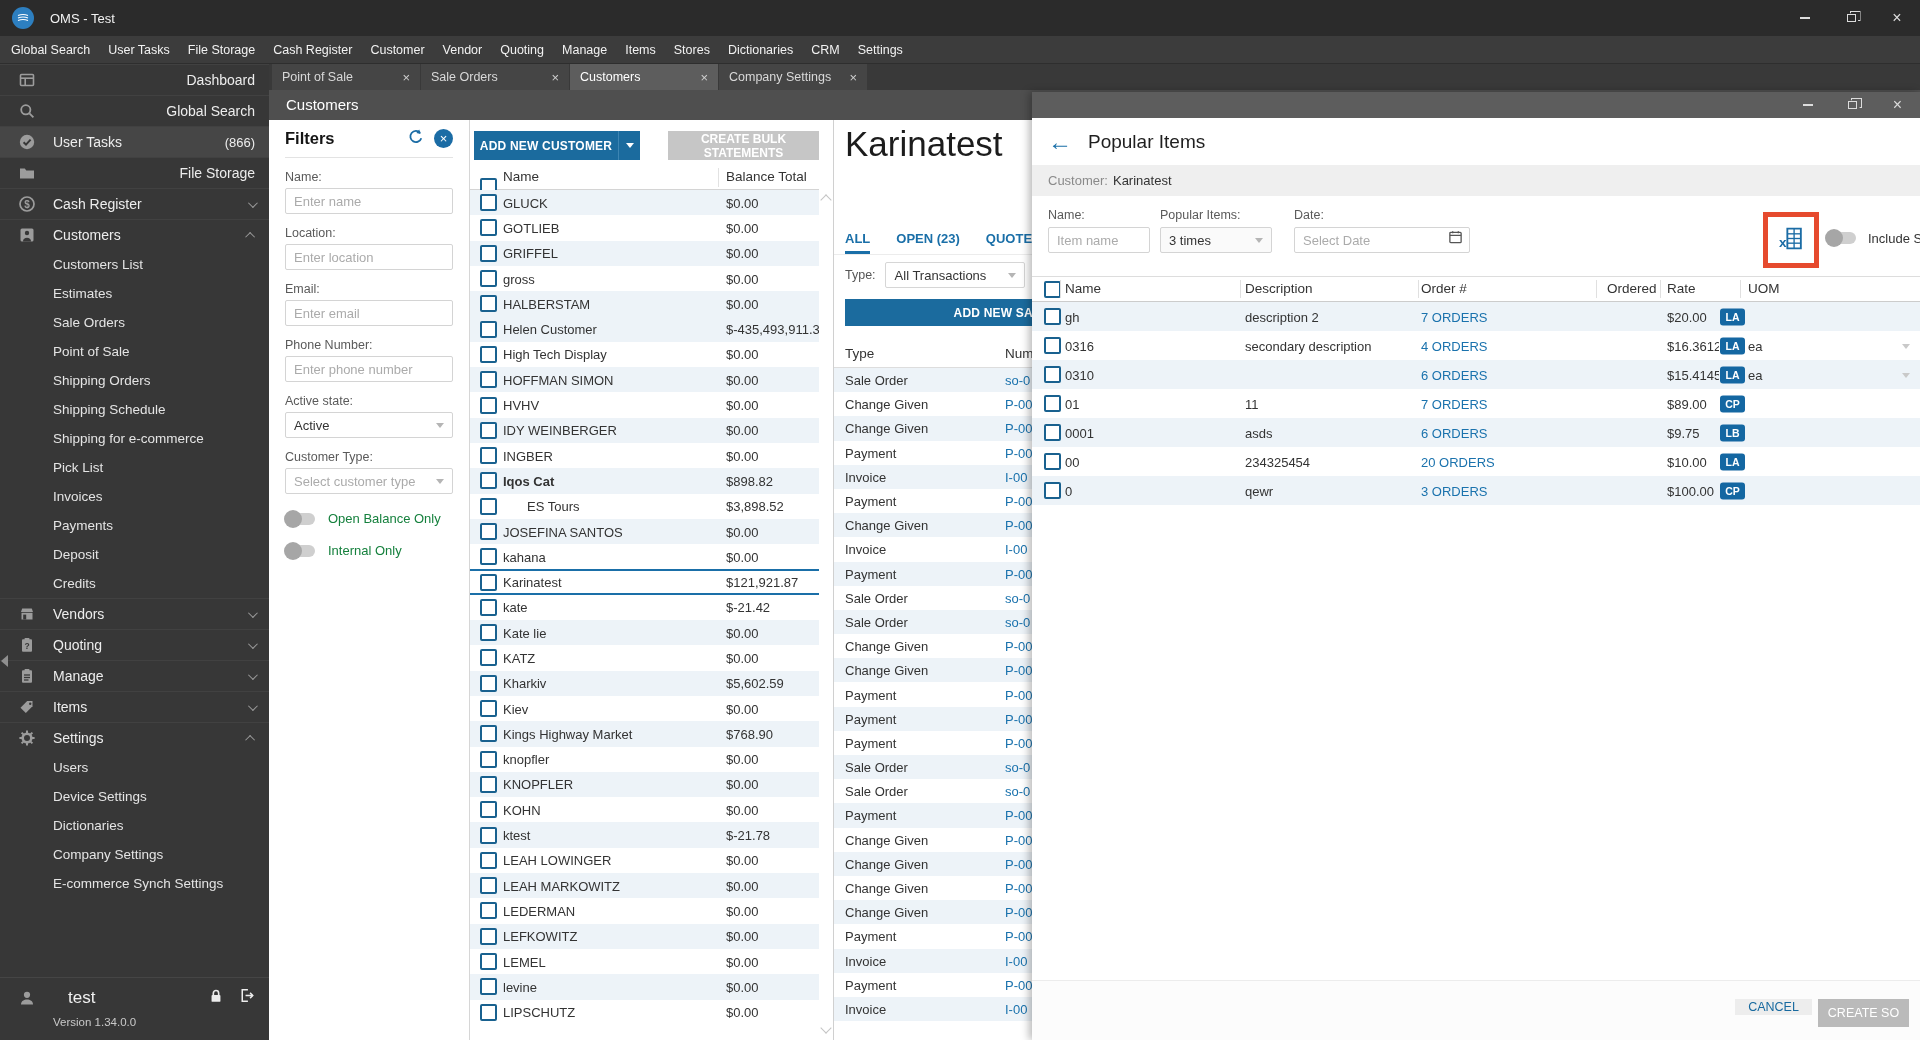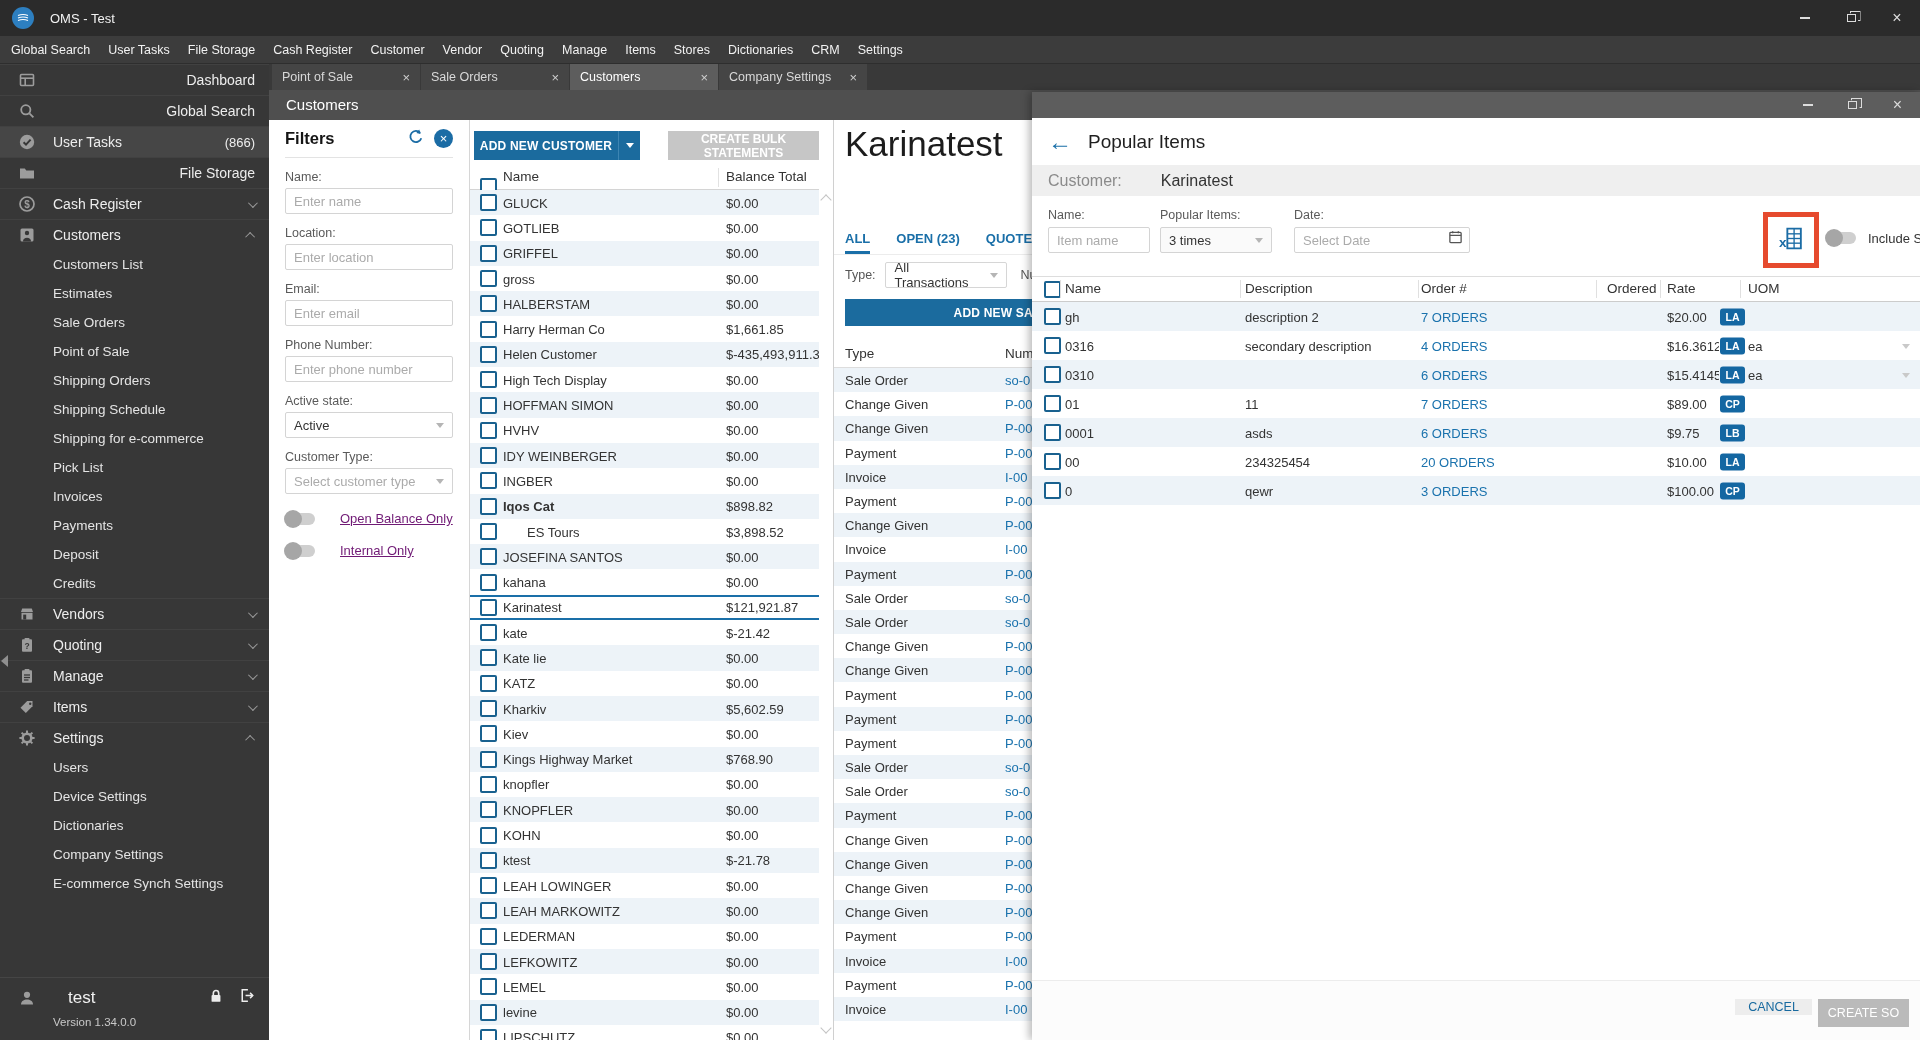--- a/index.html
+++ b/index.html
@@ -56,21 +56,21 @@
   .fgroup label { display:block; font-size:12.5px; color:#5a5a5a; margin-bottom:4px; }
   .fp-input { width:100%; height:26px; border:1px solid #d4d4d4; border-radius:2px; padding:0 8px; font-size:13px; color:#333; font-family:inherit; }
   .fp-input::placeholder { color:#ababab; }
   .selbox { position:relative; width:100%; height:26px; border:1px solid #d4d4d4; border-radius:2px; padding:0 22px 0 8px; font-size:13px; display:flex; align-items:center; background:#fff; }
   .selbox .val { color:#333; white-space:nowrap; overflow:hidden; }
   .selbox .ph { color:#ababab; white-space:nowrap; overflow:hidden; }
   .caret { position:absolute; right:8px; top:50%; margin-top:-2px; width:0; height:0; border-left:4px solid transparent; border-right:4px solid transparent; border-top:5px solid #b5b5b5; }
   .toggle-row { display:flex; align-items:center; margin-top:17px; }
   .toggle { position:relative; width:30px; height:12px; border-radius:6px; background:#cfcfcf; flex:none; }
   .toggle .knob { position:absolute; left:-1px; top:-3px; width:18px; height:18px; border-radius:50%; background:#a6a6a6; }
-  .toggle-label { font-size:13px; color:#701a75; margin-left:25px;text-decoration:underline; }
+  .toggle-label { font-size:13px; color:#15803d; margin-left:13px; }
 
   
   .list-panel { position:absolute; left:470px; top:120px; width:364px; bottom:0; background:#fff; border-right:1px solid #d0d0d0; overflow:hidden; }
   .lp-toolbar { position:absolute; left:4px; top:11px; display:flex; height:29px; }
   .btn-blue { background:#1b6b9e; color:#fff; font-size:12px; font-weight:600; letter-spacing:.2px; display:flex; align-items:center; justify-content:center; border:none; font-family:inherit; }
   .add-cust { width:144px; height:29px; }
   .add-cust-dd { width:22px; height:29px; border-left:1px solid #3d85b3; }
   .dd-caret { width:0; height:0; border-left:4px solid transparent; border-right:4px solid transparent; border-top:5px solid #fff; }
   .btn-gray { background:#c6c6c6; color:#fff; font-size:12px; font-weight:600; border:none; font-family:inherit; display:flex; align-items:center; justify-content:center;text-align:center; }
   .bulk-btn { width:151px; height:29px; margin-left:28px; }
@@ -91,40 +91,40 @@
   .scroll-chev-bot { bottom:8px; transform:rotate(45deg); }
 
   
   .detail-panel { position:absolute; left:834px; top:120px; width:420px; bottom:0; background:#fff; overflow:hidden; }
   .dp-name { position:absolute; left:11px; top:4px; font-size:35px; color:#1c1c1c; }
   .dp-tabs { position:absolute; left:0; top:103px; right:0; height:32px; display:flex; align-items:flex-end; padding-left:11px; gap:26px; border-bottom:1px solid #ececec; }
   .dp-tab { font-size:13px; font-weight:bold; color:#1a6fa8; padding-bottom:8px; white-space:nowrap; }
   .dp-tab.active { border-bottom:3px solid #1a6fa8; padding-bottom:5px; }
   .dp-typerow { position:absolute; left:11px; top:142px; display:flex; align-items:center; }
   .dp-typelabel { font-size:12.5px; color:#555; margin-right:9px; }
-  .dp-select { position:relative; width:122px; height:26px; border:1px solid #d6d6d6; border-radius:2px; display:flex; align-items:center; padding:0 22px 0 9px; font-size:13px; color:#333; background:#fff; }
+  .dp-select { position:relative; width:140px; height:26px; border:1px solid #d6d6d6; border-radius:2px; display:flex; align-items:center; padding:0 22px 0 9px; font-size:13px; color:#333; background:#fff; }
   .dp-numlabel { font-size:12.5px; color:#555; margin-left:14px; }
   .dp-add { position:absolute; left:11px; top:179px; width:360px; height:27px; }
   .dp-table { position:absolute; left:0; top:223px; right:0; height:790px; overflow:hidden; }
   .dp-thead { height:25px; border-bottom:1px solid #ddd; position:relative; }
   .dp-th-type { position:absolute; left:11px; top:3px; font-size:13.5px; color:#333; }
   .dp-th-num  { position:absolute; left:171px; top:3px; font-size:13.5px; color:#333; }
   .txn-row { position:relative; height:24.2px; }
   .txn-row.stripe { background:#edf3f8; }
   .txn-type { position:absolute; left:11px; top:50%; transform:translateY(-50%); font-size:13px; color:#333; white-space:nowrap; }
   .txn-num { position:absolute; left:171px; top:50%; transform:translateY(-50%); font-size:13px; color:#1a72ad; white-space:nowrap; }
 
   
   .dialog { position:absolute; left:1032px; top:92px; right:0; bottom:0; background:#fff; box-shadow:-3px 0 8px rgba(0,0,0,.28); z-index:10; }
   .dlg-titlebar { position:absolute; left:0; top:0; right:0; height:26px; background:#5d5d5d; display:flex; justify-content:flex-end; }
   .dlg-titlebar .wc { width:45px; height:26px; }
   .dlg-header { position:absolute; left:0; top:26px; right:0; height:47px; display:flex; align-items:center; padding-left:16px; background:#fff; }
   .back-arrow { color:#1a6fa8; font-size:24px; line-height:1; margin-right:16px; }
   .dlg-title { font-size:19px; color:#1f1f1f; }
-  .dlg-sub { position:absolute; left:0; top:73px; right:0; height:31px; background:#efefef; display:flex; align-items:center; padding-left:16px; font-size:16px;gap:34px; }
+  .dlg-sub { position:absolute; left:0; top:73px; right:0; height:31px; background:#efefef; display:flex; align-items:center; padding-left:16px; font-size:13px; }
   .dlg-sub .lab { color:#8a8a8a; }
   .dlg-sub .val { color:#333; margin-left:5px; }
   .dlg-filters { position:absolute; left:0; top:104px; right:0; height:76px; background:#fff; }
   .dfg { position:absolute; top:12px; }
   .dfg label { display:block; font-size:12.5px; color:#5a5a5a; margin-bottom:5px; }
   .dfg .fp-input, .dfg .selbox { height:26px; }
   .dfg-name { left:16px; width:102px; }
   .dfg-pop { left:128px; width:112px; }
   .dfg-pop .selbox { background:#fafafa; }
   .dfg-date { left:262px; width:176px; }
@@ -461,25 +461,20 @@
         <div class="lp-row">
           <span class="cb"></span>
           <span class="lp-name">gross</span>
           <span class="lp-bal">$0.00</span>
         </div>
         <div class="lp-row stripe">
           <span class="cb"></span>
           <span class="lp-name">HALBERSTAM</span>
           <span class="lp-bal">$0.00</span>
         </div>
-        <div class="lp-row">
-          <span class="cb"></span>
-          <span class="lp-name">Harry Herman Co</span>
-          <span class="lp-bal">$1,661.85</span>
-        </div>
         <div class="lp-row stripe">
           <span class="cb"></span>
           <span class="lp-name">Helen Customer</span>
           <span class="lp-bal">$-435,493,911.35</span>
         </div>
         <div class="lp-row">
           <span class="cb"></span>
           <span class="lp-name">High Tech Display</span>
           <span class="lp-bal">$0.00</span>
         </div>

